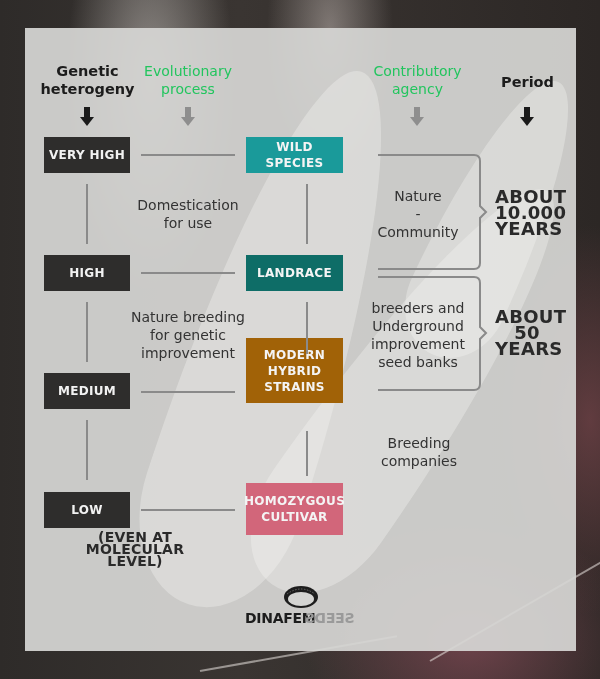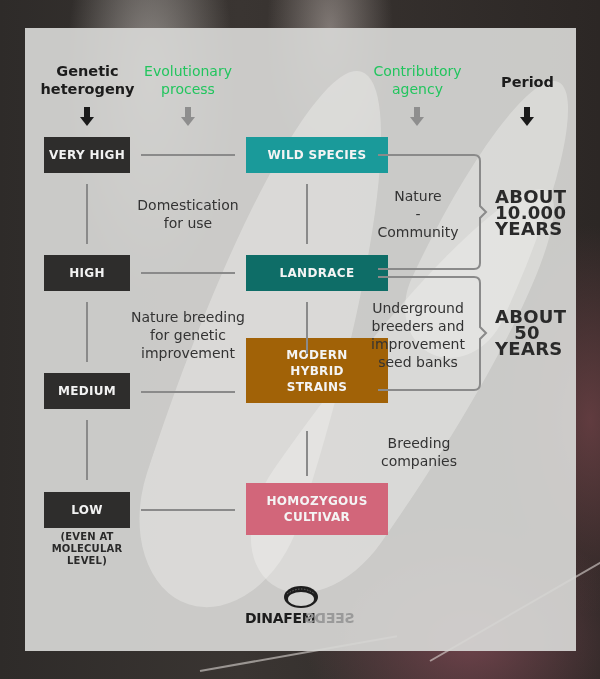--- a/index.html
+++ b/index.html
@@ -36,29 +36,29 @@
     border-left: 7px solid transparent; border-right: 7px solid transparent; border-top: 9px solid; }
   .arrow.dark .stem { background: #1a1a1a; } .arrow.dark .head { border-top-color: #1a1a1a; }
   .arrow.grey .stem { background: #8e8e8e; } .arrow.grey .head { border-top-color: #8e8e8e; }
   .lvl {
     position: absolute; left: 44px; width: 86px; height: 36px;
     background: #2e2d2c; color: #f2f2f2;
     display: flex; align-items: center; justify-content: center;
     font-size: 12px; font-weight: bold; letter-spacing: 0.3px;
   }
   .stage {
-    position: absolute; left: 246px; width: 142px;
+    position: absolute; left: 246px; width: 97px;
     color: #f4f4f4; display: flex; align-items: center; justify-content: center;
     text-align: center; font-size: 12px; font-weight: bold; line-height: 16px; letter-spacing: 0.3px;
   }
   .vline { position: absolute; width: 2px; background: #8a8a8a; }
   .hline { position: absolute; height: 2px; background: #8a8a8a; }
   .txt { position: absolute; text-align: center; font-size: 14px; line-height: 18px; color: #333; }
   .period { position: absolute; text-align: center; font-size: 18px; line-height: 16px; font-weight: bold; color: #2a2a2a; letter-spacing: 0.3px; }
-  .note { position: absolute; text-align: center; font-size: 10px; line-height: 12px; font-weight: bold; color: #2a2a2a; letter-spacing: 0.2px; }
+  .note { position: absolute; text-align: center; font-size: 14px; line-height: 12px; font-weight: bold; color: #2a2a2a; letter-spacing: 0.2px; margin-left: 48px; }
   .bracket { position: absolute; }
   .logo { position: absolute; left: 245px; top: 582px; width: 115px; height: 45px; }
   .logo-word { position: absolute; top: 28px; left: 0; font-size: 14px; font-weight: bold; color: #1d1d1d; letter-spacing: -0.3px; }
   .logo-word2 { position: absolute; top: 28px; left: 60px; font-size: 14px; font-weight: bold; color: #9a9a9a; transform: scaleX(-1); letter-spacing: -0.3px; }
 </style>
 </head>
 <body>
 
 <div class="bg">
   <div class="bg-vein" style="left:430px;top:660px;width:200px;transform:rotate(-30deg)"></div>
@@ -164,22 +164,22 @@
   <path d="M2 5 H98 Q104 5 104 11 V56 L110 62 L104 68 V113 Q104 119 98 119 H2" fill="none" stroke="#8a8a8a" stroke-width="2"></path>
   <path d="M2 127 H98 Q104 127 104 133 V177 L110 183 L104 189 V234 Q104 240 98 240 H2" fill="none" stroke="#8a8a8a" stroke-width="2"></path>
 </svg>
 
 <div class="txt" style="left:366px;top:187px;width:104px">
   <div>Nature</div>
   <div>-</div>
   <div>Community</div>
 </div>
 <div class="txt" style="left:364px;top:299px;width:108px">
+  <div>breeders and</div>
   <div>Underground</div>
-  <div>breeders and</div>
   <div>improvement</div>
   <div>seed banks</div>
 </div>
 <div class="txt" style="left:372px;top:434px;width:94px">
   <div>Breeding</div>
   <div>companies</div>
 </div>
 
 <div class="period" style="left:495px;top:189px;width:64px">
   <div>ABOUT</div>

